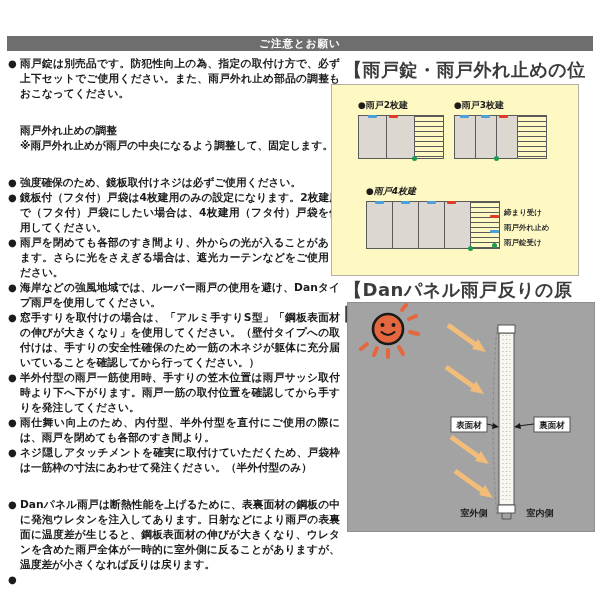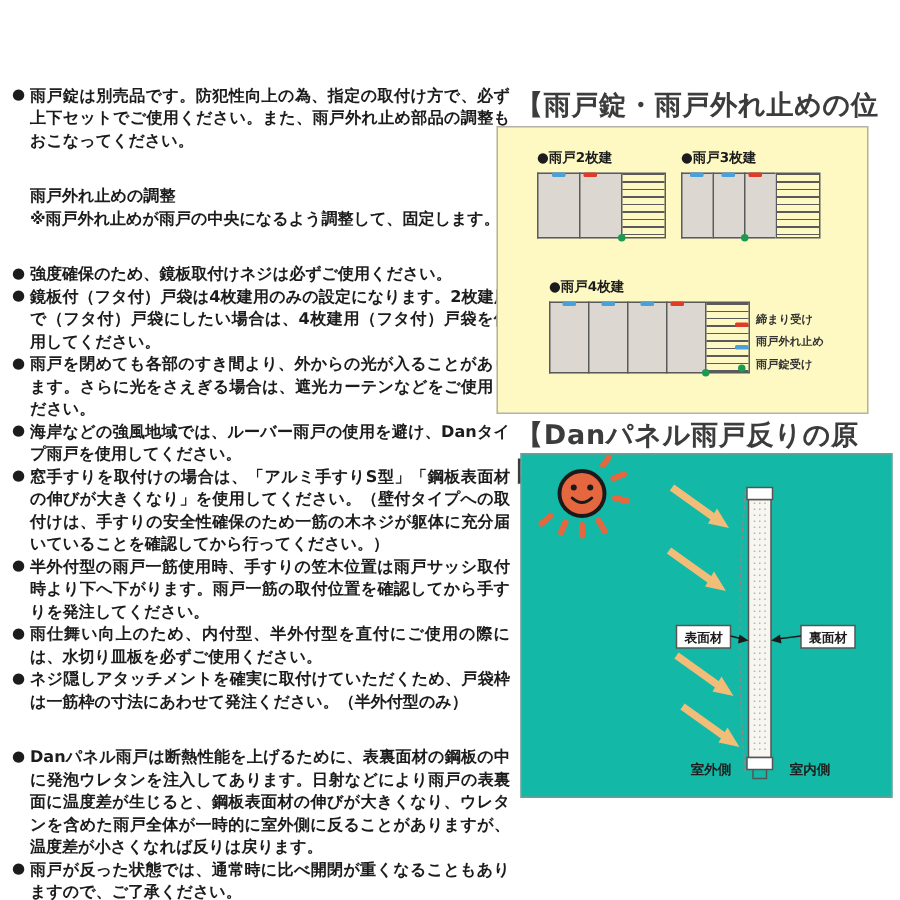--- a/index.html
+++ b/index.html
@@ -16,21 +16,21 @@
   .note{position:relative;padding-left:12px;}
   .note .bullet{position:absolute;left:0;top:0;font-size:10px;}
   .note.g{margin-top:22px;}
 
   
   .dg-title{position:absolute;left:344px;width:250px;font-size:18px;font-weight:bold;color:#3c3c3c;letter-spacing:0.5px;}
   #dg1-title{top:58px;}
   #dg2-title{top:278px;}
 
   .graybox{position:absolute;left:331px;top:84px;width:246px;height:190px;background:#fef9c3;border:1px solid #b4b0a9;}
-  .whitebox{position:absolute;left:347px;top:302px;width:246px;height:228px;background:#14b8a6;border:1px solid #8f8f8f;}
+  .whitebox{position:absolute;left:347px;top:302px;width:246px;height:228px;background:#a3a3a3;border:1px solid #8f8f8f;}
 
   .variant{position:absolute;}
   .vlabel{font-size:9px;font-weight:bold;color:#1c1c1c;margin-bottom:3px;white-space:nowrap;}
   .shutter{display:flex;height:44px;position:relative;}
   .panel{border:1px solid #5a5a5a;border-right:none;background:#dcd8d1;position:relative;}
   .panel:last-of-type{border-right:1px solid #5a5a5a;}
   .p27{width:27px;} .p20{width:20px;} .p25{width:25px;}
   .slats{width:28px;border:1px solid #5a5a5a;background:
      repeating-linear-gradient(to bottom,#5a5a5a 0 1px,transparent 1px 5px);}
   .mk{position:absolute;width:9px;height:3px;border-radius:1px;}
@@ -45,35 +45,38 @@
   .lg-mark.dot{width:5px;height:5px;border-radius:50%;margin-left:2px;margin-right:7px;}
   .lg-label{font-size:7.5px;font-weight:bold;color:#333;white-space:nowrap;}
 
   svg text{font-family:"DejaVu Sans","Liberation Sans",sans-serif;}
 </style>
 </head>
 <body>
 
 <div id="page">
 
+  <div class="hdr-bar">
+    <span>ご注意とお願い</span>
+  </div>
 
   <div class="notes">
     <div class="note"><span class="bullet">●</span><span>雨戸錠は別売品です。防犯性向上の為、指定の取付け方で、必ず上下セットでご使用ください。また、雨戸外れ止め部品の調整もおこなってください。</span></div>
     <div class="note g"><span class="bullet"></span><span>雨戸外れ止めの調整</span></div>
     <div class="note"><span class="bullet"></span><span>※雨戸外れ止めが雨戸の中央になるよう調整して、固定します。</span></div>
     <div class="note g"><span class="bullet">●</span><span>強度確保のため、鏡板取付けネジは必ずご使用ください。</span></div>
     <div class="note"><span class="bullet">●</span><span>鏡板付（フタ付）戸袋は4枚建用のみの設定になります。2枚建用で（フタ付）戸袋にしたい場合は、4枚建用（フタ付）戸袋を使用してください。</span></div>
     <div class="note"><span class="bullet">●</span><span>雨戸を閉めても各部のすき間より、外からの光が入ることがあります。さらに光をさえぎる場合は、遮光カーテンなどをご使用ください。</span></div>
     <div class="note"><span class="bullet">●</span><span>海岸などの強風地域では、ルーバー雨戸の使用を避け、Danタイプ雨戸を使用してください。</span></div>
     <div class="note"><span class="bullet">●</span><span>窓手すりを取付けの場合は、「アルミ手すりS型」「鋼板表面材の伸びが大きくなり」を使用してください。（壁付タイプへの取付けは、手すりの安全性確保のため一筋の木ネジが躯体に充分届いていることを確認してから行ってください。）</span></div>
     <div class="note"><span class="bullet">●</span><span>半外付型の雨戸一筋使用時、手すりの笠木位置は雨戸サッシ取付時より下へ下がります。雨戸一筋の取付位置を確認してから手すりを発注してください。</span></div>
-    <div class="note"><span class="bullet">●</span><span>雨仕舞い向上のため、内付型、半外付型を直付にご使用の際には、水切り皿板を必ずご使用ください。</span></div>
+    <div class="note"><span class="bullet">●</span><span>雨仕舞い向上のため、内付型、半外付型を直付にご使用の際には、雨戸を閉めても各部のすき間より。</span></div>
     <div class="note"><span class="bullet">●</span><span>ネジ隠しアタッチメントを確実に取付けていただくため、戸袋枠は一筋枠の寸法にあわせて発注ください。（半外付型のみ）</span></div>
     <div class="note g"><span class="bullet">●</span><span>Danパネル雨戸は断熱性能を上げるために、表裏面材の鋼板の中に発泡ウレタンを注入してあります。日射などにより雨戸の表裏面に温度差が生じると、鋼板表面材の伸びが大きくなり、ウレタンを含めた雨戸全体が一時的に室外側に反ることがありますが、温度差が小さくなれば反りは戻ります。</span></div>
-    <div class="note"><span class="bullet">●</span><span>雨戸が反った状態では、通常時に比べ開閉が重くなることもありますので、ご了承ください。</span></div>
+    <div class="note"><span class="bullet">●</span></div>
   </div>
 
   <div class="dg-title" id="dg1-title">【雨戸錠・雨戸外れ止めの位置】</div>
 
   <div class="graybox">
 
     <div class="variant" style="left:26px;top:14px;">
       <div class="vlabel">●雨戸2枚建</div>
       <div class="shutter">
         <div class="panel p27">
@@ -97,21 +100,21 @@
             <span class="mk blue"></span>
           </div>
         <div class="panel p20">
             <span class="mk red"></span>
             <span class="mk dot l"></span>
           </div>
         <div class="slats"></div>
       </div>
     </div>
 
-    <div class="variant" style="left:34px;top:100px;">
+    <div class="variant" style="left:34px;top:100px;font-style:italic;">
       <div class="vlabel">●雨戸4枚建</div>
       <div class="shutter" style="height:48px;">
         <div class="panel p25">
             <span class="mk blue"></span>
           </div>
         <div class="panel p25">
             <span class="mk blue"></span>
           </div>
         <div class="panel p25">
             <span class="mk blue"></span>

